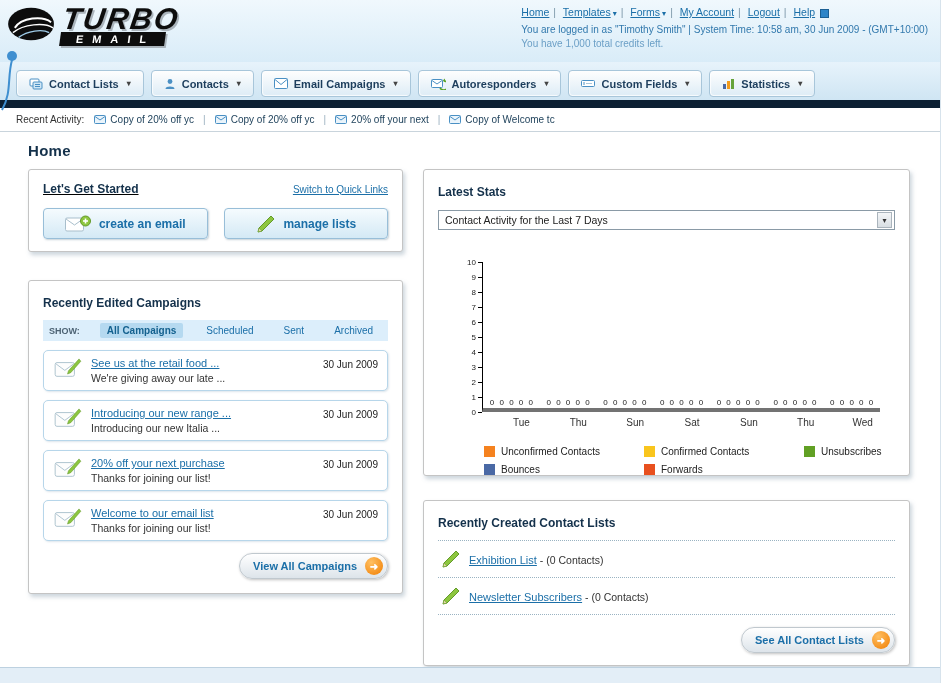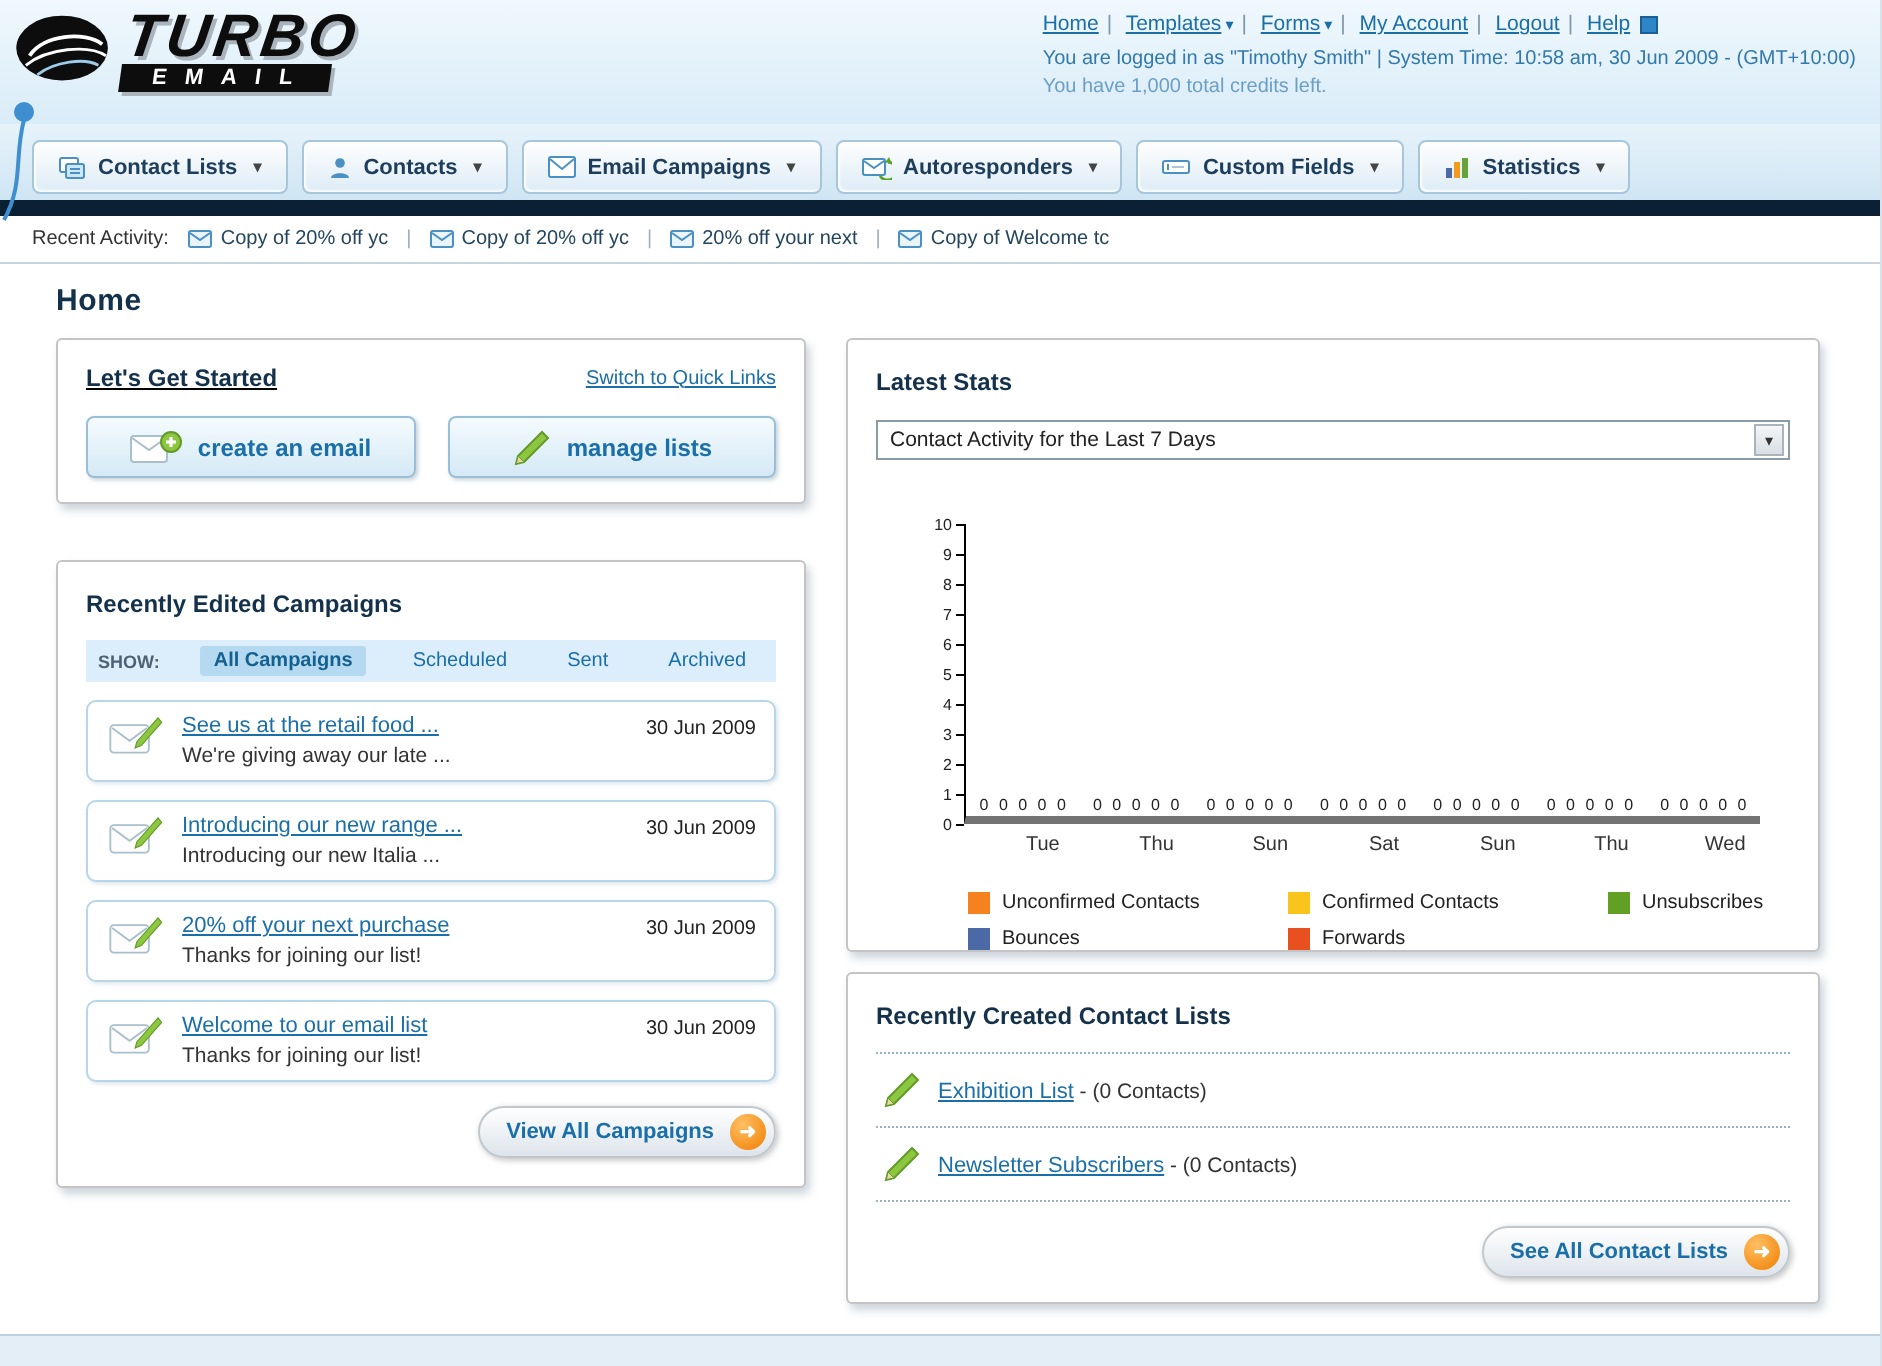--- a/index.html
+++ b/index.html
@@ -79,21 +79,21 @@
   .plot { position: relative; width: 398px; height: 150px; border-left: 1px solid #000; border-bottom: 4px solid #737373; display: flex; }
   .cgroup { flex: 1; position: relative; }
   .zeros { position: absolute; bottom: 1px; left: 0; right: 0; text-align: center; font-size: 8px; color: #222; word-spacing: 3px; white-space: nowrap; }
   .cats { display: flex; margin-left: 23px; width: 398px; }
   .cat { flex: 1; text-align: center; font-size: 10px; color: #333; padding-top: 5px; }
   .legend { margin: 18px 0 0 46px; display: grid; grid-template-columns: 160px 160px auto; row-gap: 7px; }
   .leg-item { display: flex; align-items: center; gap: 6px; font-size: 10px; color: #222; }
   .swatch { width: 11px; height: 11px; flex: none; }
 
   
-  .cl-panel { margin-top: 10px; padding-bottom: 12px; }
+  .cl-panel { margin-top: 24px; padding-bottom: 12px; }
   .cl-list { border-top: 1px dotted #9ab3c2; margin-top: 9px; }
   .cl-item { display: flex; align-items: center; gap: 9px; padding: 9px 2px; border-bottom: 1px dotted #9ab3c2; cursor: pointer; }
   .cl-name { color: #1b6fa8; font-size: 11px; text-decoration: underline; }
   .cl-suffix { color: #333; font-size: 10.5px; }
 
   .footer-band { position: absolute; left: 0; right: 0; bottom: 0; height: 16px; background: #e3eef7; border-top: 1px solid #bdd1e0; }
 </style>
 </head>
 <body>
 

